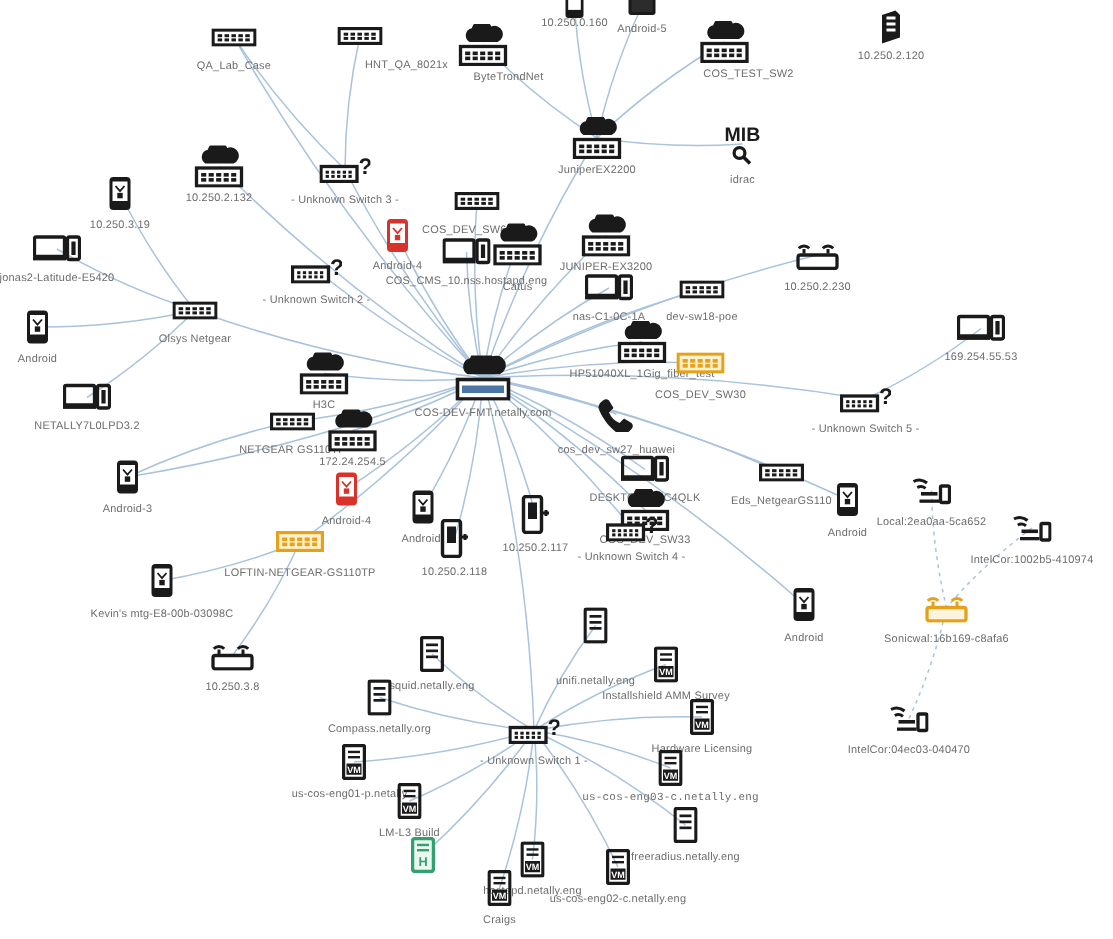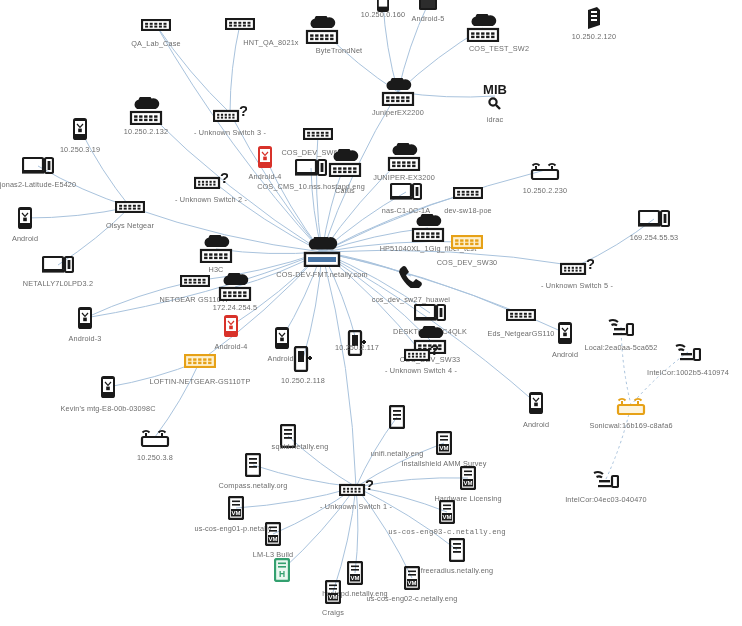--- a/index.html
+++ b/index.html
@@ -587,21 +587,21 @@
             <rect x="6.2" y="11.6" width="3.6" height="3.6" fill="#1a1a1a"></rect>
           </svg></span>
         <span class="nlabel" style="top: 16px; color: rgb(109, 109, 109);">Android-</span>
       </div>
       <div class="node" style="left: 357px; top: 343px;">
         <span class="glyph"><svg width="20" height="26" viewBox="0 0 20 26" xmlns="http://www.w3.org/2000/svg">
             <rect x="2" y="1" width="12" height="24" rx="1.6" fill="none" stroke="#1a1a1a" stroke-width="2.3"></rect>
             <rect x="5" y="5" width="6" height="11" fill="#1a1a1a"></rect>
             <path d="M15 12 h4 M17 10 v4" stroke="#1a1a1a" stroke-width="2"></path>
           </svg></span>
-        <span class="nlabel" style="top: 0; color: rgb(109, 109, 109);">10.250.2.117</span>
+        <span class="nlabel" style="top: 17px; color: rgb(109, 109, 109);">10.250.2.117</span>
       </div>
       <div class="node" style="left: 303px; top: 359px;">
         <span class="glyph"><svg width="20" height="26" viewBox="0 0 20 26" xmlns="http://www.w3.org/2000/svg">
             <rect x="2" y="1" width="12" height="24" rx="1.6" fill="none" stroke="#1a1a1a" stroke-width="2.3"></rect>
             <rect x="5" y="5" width="6" height="11" fill="#1a1a1a"></rect>
             <path d="M15 12 h4 M17 10 v4" stroke="#1a1a1a" stroke-width="2"></path>
           </svg></span>
         <span class="nlabel" style="top: 17px; color: rgb(109, 109, 109);">10.250.2.118</span>
       </div>
       <div class="node" style="left: 430px; top: 313px;">
@@ -765,21 +765,21 @@
           </svg></span>
         <span class="nlabel" style="top: 32px; color: rgb(109, 109, 109);">unifi.netally.eng</span>
       </div>
       <div class="node" style="left: 288px; top: 436px;">
         <span class="glyph"><svg width="16" height="24" viewBox="0 0 16 24" xmlns="http://www.w3.org/2000/svg">
             <rect x="1" y="1" width="14" height="22" rx="1.2" fill="none" stroke="#1a1a1a" stroke-width="2.3"></rect>
             <rect x="4" y="5" width="8" height="1.8" fill="#1a1a1a"></rect>
             <rect x="4" y="9" width="8" height="1.8" fill="#1a1a1a"></rect>
             <rect x="4" y="13" width="8" height="1.8" fill="#1a1a1a"></rect>
           </svg></span>
-        <span class="nlabel" style="top: 6px; color: rgb(109, 109, 109); padding-left: 24px;">squid.netally.eng</span>
+        <span class="nlabel" style="top: 16px; color: rgb(109, 109, 109);">squid.netally.eng</span>
       </div>
       <div class="node" style="left: 444px; top: 443px;">
         <span class="glyph"><svg width="16" height="24" viewBox="0 0 16 24" xmlns="http://www.w3.org/2000/svg">
             <rect x="1" y="1" width="14" height="22" rx="1.2" fill="none" stroke="#1a1a1a" stroke-width="2.3"></rect>
             <rect x="4" y="4.5" width="8" height="1.6" fill="#1a1a1a"></rect>
             <rect x="4" y="8" width="8" height="1.6" fill="#1a1a1a"></rect>
             <rect x="3" y="13" width="10" height="7.5" fill="#1a1a1a"></rect>
             <text x="8" y="19.2" text-anchor="middle" font-family="Liberation Sans, sans-serif" font-size="6" font-weight="bold" fill="#fff">VM</text>
           </svg></span>
         <span class="nlabel" style="top: 16px; color: rgb(109, 109, 109);">Installshield AMM Survey</span>

